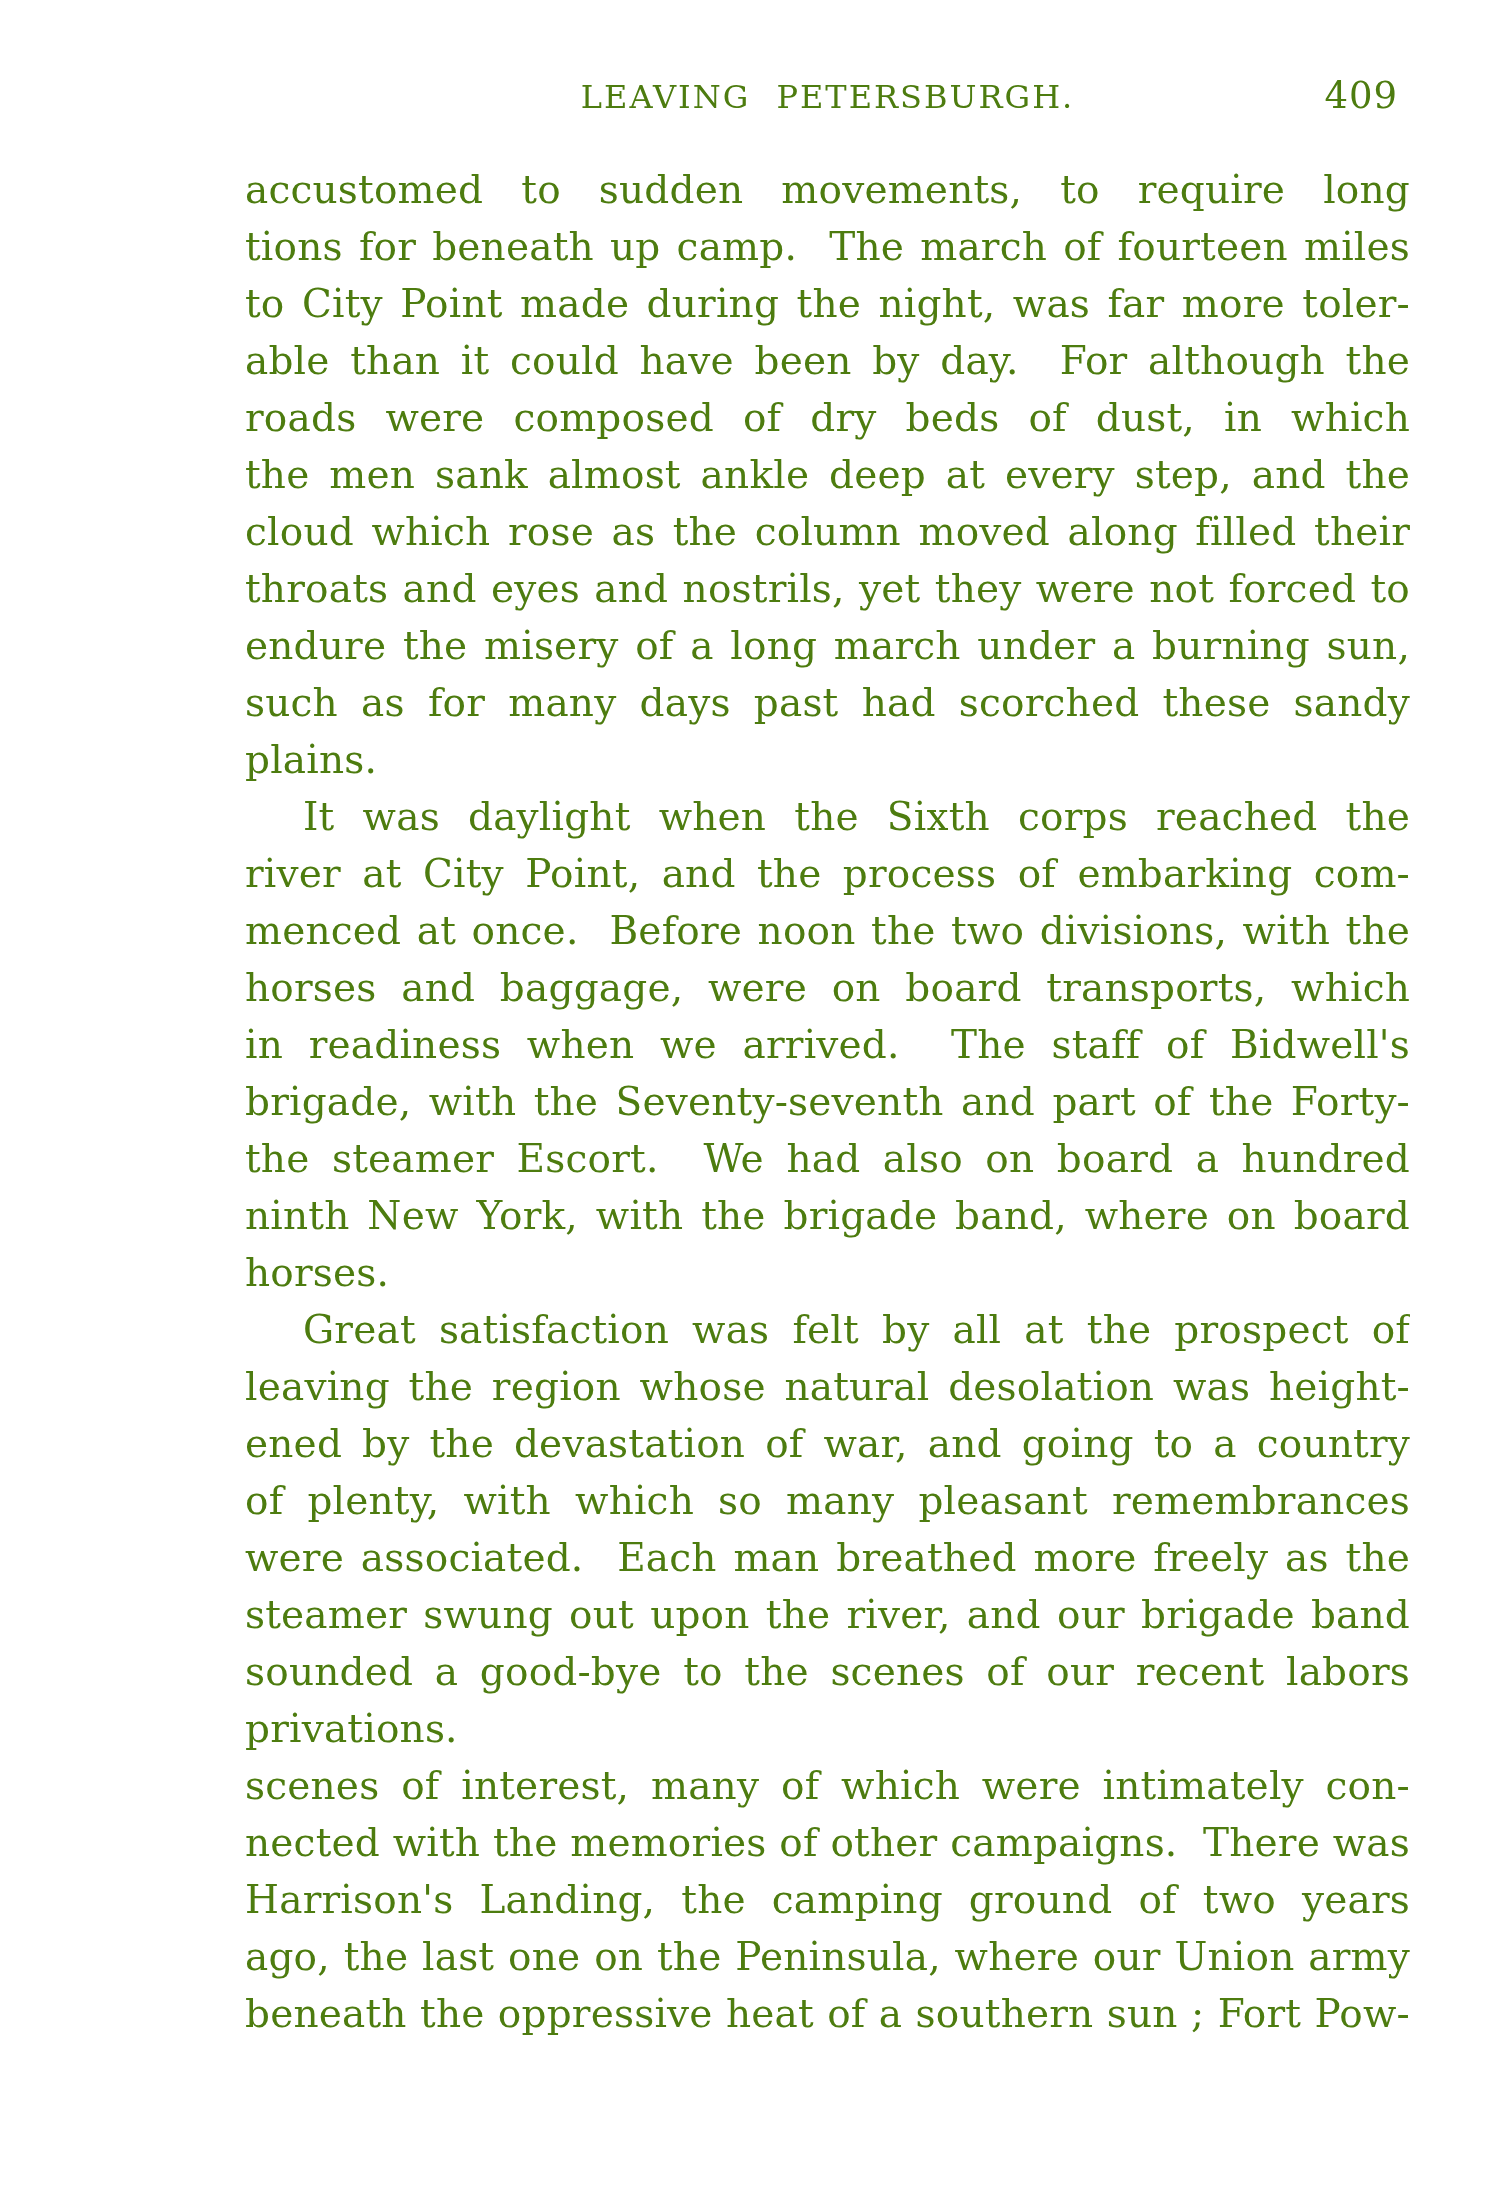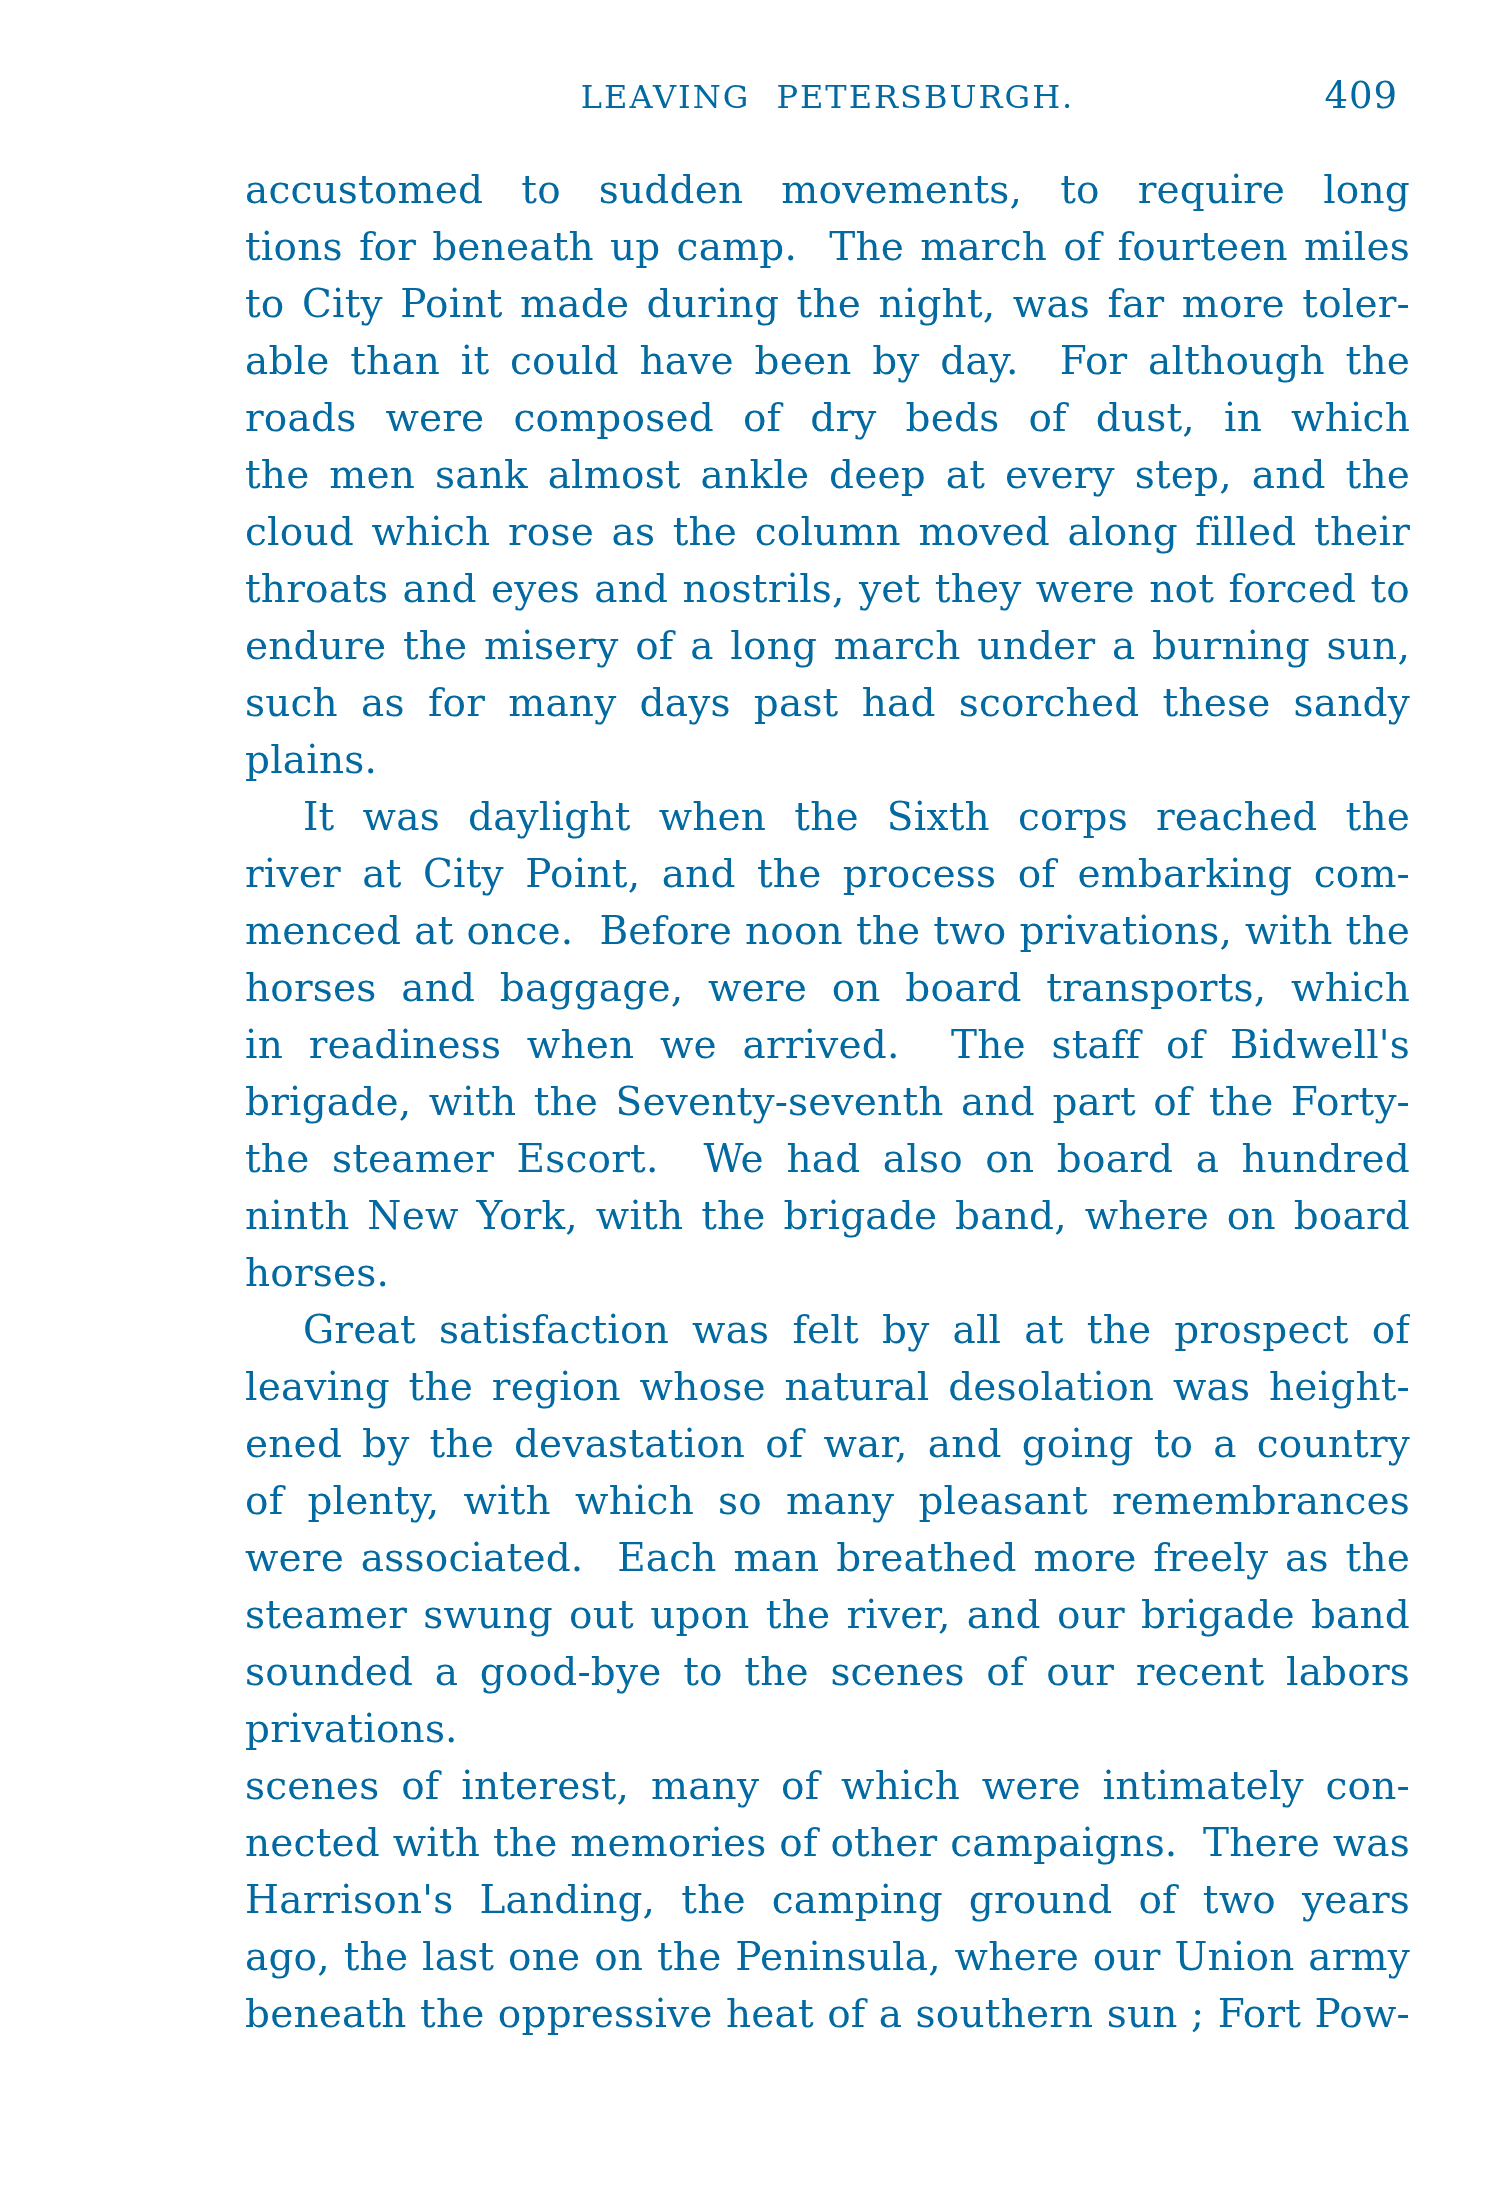--- a/index.html
+++ b/index.html
@@ -1,21 +1,21 @@
 <!DOCTYPE html>
 <html><head>
 <meta charset="utf-8">
 <style>
   html,body{margin:0;padding:0;background:#ffffff;}
   .page{
     position:relative;
     width:1504px;
     height:2199px;
     background:#ffffff;
-    color:#0369a1;
+    color:#4d7c0f;
     font-family:"DejaVu Serif","Liberation Serif",serif;
     overflow:hidden;
   }
   .header{
     position:absolute;
     left:245px;
     top:72px;
     width:1165px;
     height:46px;
   }
@@ -73,21 +73,21 @@
         <div class="line">the men sank almost ankle deep at every step, and the</div>
         <div class="line">cloud which rose as the column moved along filled their</div>
         <div class="line">throats and eyes and nostrils, yet they were not forced to</div>
         <div class="line">endure the misery of a long march under a burning sun,</div>
         <div class="line">such as for many days past had scorched these sandy</div>
         <div class="line flush">plains.</div>
       </div>
       <div>
         <div class="line indent">It was daylight when the Sixth corps reached the James</div>
         <div class="line">river at City Point, and the process of embarking com-</div>
-        <div class="line">menced at once.  Before noon the two privations, with the</div>
+        <div class="line">menced at once.  Before noon the two divisions, with the</div>
         <div class="line">horses and baggage, were on board transports, which were</div>
         <div class="line">in readiness when we arrived.  The staff of Bidwell's</div>
         <div class="line">brigade, with the Seventy-seventh and part of the Forty-</div>
         <div class="line">the steamer Escort.  We had also on board a hundred</div>
         <div class="line">ninth New York, with the brigade band, where on board</div>
         <div class="line flush">horses.</div>
       </div>
       <div>
         <div class="line indent">Great satisfaction was felt by all at the prospect of</div>
         <div class="line">leaving the region whose natural desolation was height-</div>

